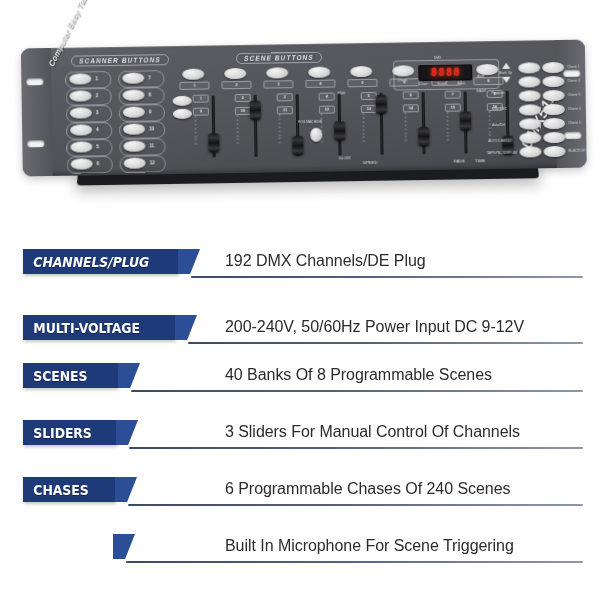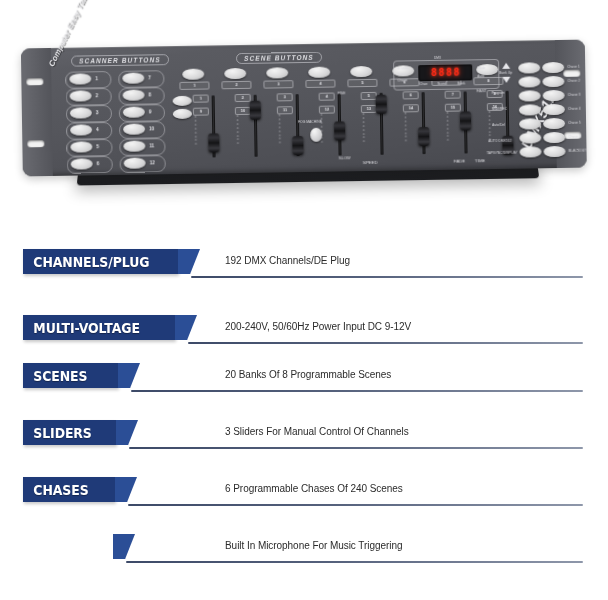--- a/index.html
+++ b/index.html
@@ -272,21 +272,21 @@
     background: #2b4e96;
     clip-path: polygon(0 0, 100% 0, 55% 100%, 0 100%);
     box-shadow: 1px 2px 3px rgba(0,0,0,.18);
   }
   .spec-text {
     position: absolute;
     left: 225px;
     top: 10px;
     color: #2b2b2b;
     font-family: "Liberation Sans", sans-serif;
-    font-size: 10px;
+    font-size: 16px;
     line-height: 26px;
     letter-spacing: -0.05px;
     white-space: nowrap;
   }
   .spec-rule {
     position: absolute;
     height: 2px;
     top: 38px;
     background: linear-gradient(90deg, #3d4a68 0%, #55617c 45%, #8e97aa 100%);
     border-radius: 1px;
@@ -554,21 +554,21 @@
       <div class="tiny-lab" style="left:431px; top:118px; font-size:4.4px;">FADE</div>
       <div class="tiny-lab" style="left:452px; top:118px; font-size:4.4px;">TIME</div>
       <div class="tiny-lab" style="left:455px; top:48px; font-size:4px;">FAST</div>
     </div>
   </div>
 </div>
 
 <div id="spec-list">
 
   <div class="spec-row" style="top:0px;">
-    <div class="tag" style="width:155px;">
+    <div class="tag" style="width:155px;font-style:italic;">
       <span class="tag-label">CHANNELS/PLUG</span>
     </div>
     <div class="tag-tail" style="left:178px;"></div>
     <div class="spec-text">192 DMX Channels/DE Plug</div>
     <div class="spec-rule" style="left:191px; width:392px;"></div>
   </div>
 
   <div class="spec-row" style="top:66px;">
     <div class="tag" style="width:152px;">
       <span class="tag-label">MULTI-VOLTAGE</span>
@@ -576,21 +576,21 @@
     <div class="tag-tail" style="left:175px;"></div>
     <div class="spec-text">200-240V, 50/60Hz Power Input DC 9-12V</div>
     <div class="spec-rule" style="left:188px; width:395px;"></div>
   </div>
 
   <div class="spec-row" style="top:114px;">
     <div class="tag" style="width:95px;">
       <span class="tag-label">SCENES</span>
     </div>
     <div class="tag-tail" style="left:118px;"></div>
-    <div class="spec-text">20 Banks Of 8 Programmable Scenes</div>
+    <div class="spec-text">40 Banks Of 8 Programmable Scenes</div>
     <div class="spec-rule" style="left:131px; width:452px;"></div>
   </div>
 
   <div class="spec-row" style="top:171px;">
     <div class="tag" style="width:93px;">
       <span class="tag-label">SLIDERS</span>
     </div>
     <div class="tag-tail" style="left:116px;"></div>
     <div class="spec-text">3 Sliders For Manual Control Of Channels</div>
     <div class="spec-rule" style="left:129px; width:454px;"></div>
@@ -600,17 +600,17 @@
     <div class="tag" style="width:92px;">
       <span class="tag-label">CHASES</span>
     </div>
     <div class="tag-tail" style="left:115px;"></div>
     <div class="spec-text">6 Programmable Chases Of 240 Scenes</div>
     <div class="spec-rule" style="left:128px; width:455px;"></div>
   </div>
 
   <div class="spec-row" style="top:285px;">
     <div class="tag-tail" style="left:113px;"></div>
-    <div class="spec-text">Built In Microphone For Music Triggering</div>
+    <div class="spec-text">Built In Microphone For Scene Triggering</div>
     <div class="spec-rule" style="left:126px; width:457px;"></div>
   </div>
 
 </div>
 
 </body></html>

